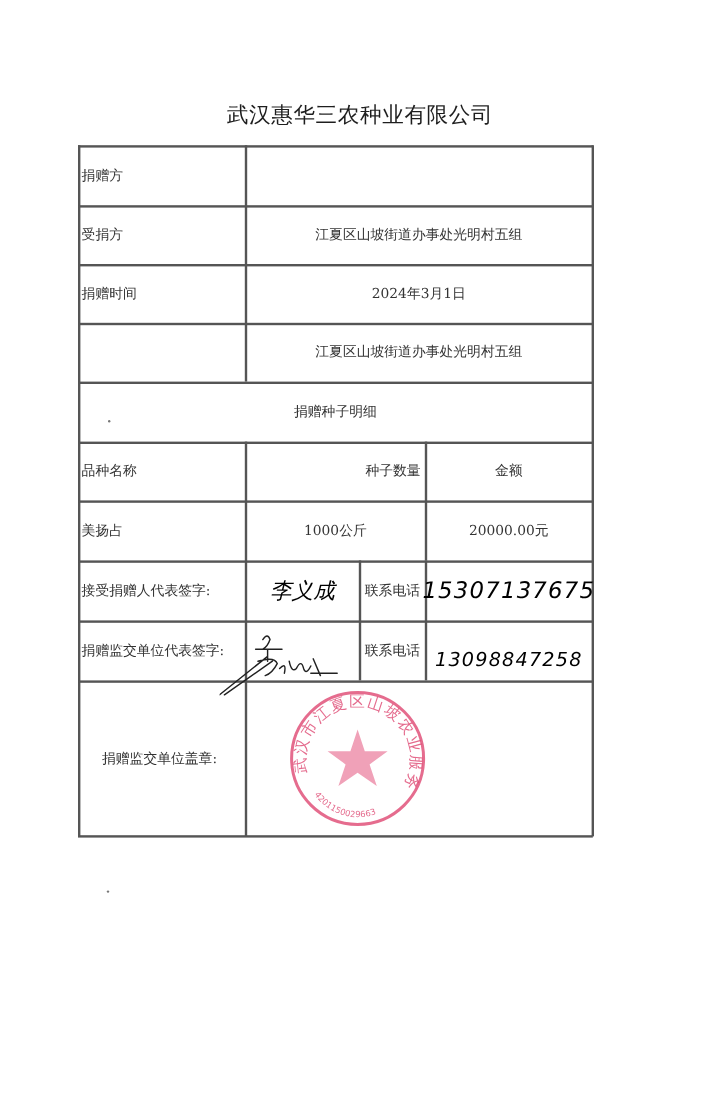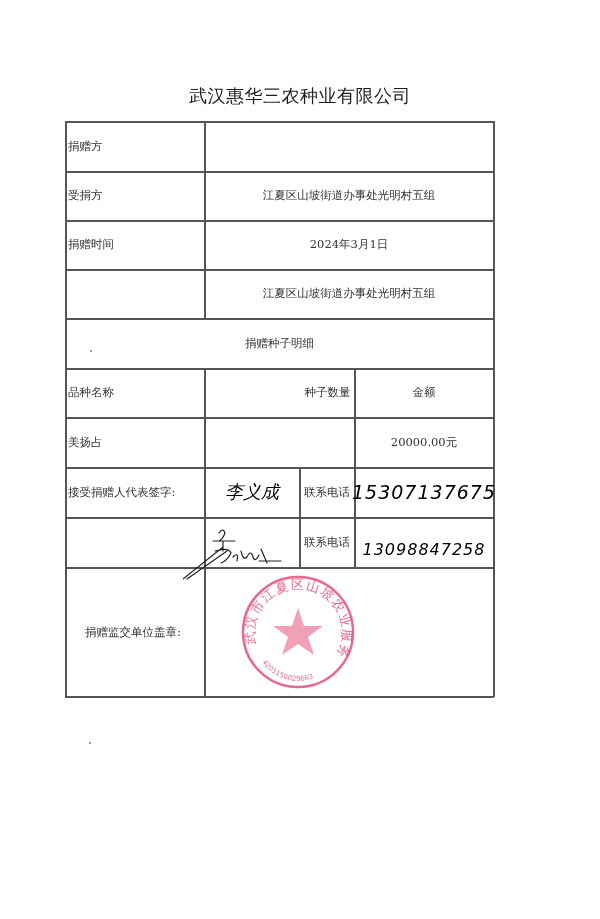--- a/index.html
+++ b/index.html
@@ -58,27 +58,29 @@
   <div class="cell center" style="left:140px;top:148px;width:288px;height:49px;">江夏区山坡街道办事处光明村五组</div>
 
   <div class="cell center" style="left:0;top:197px;width:429px;height:50px;">捐赠种子明细</div>
   <div class="dot" style="left:25px;top:229px;"></div>
 
   <div class="cell left" style="left:0;top:247px;width:136px;height:49px;">品种名称</div>
   <div class="cell center" style="left:140px;top:247px;width:149px;height:49px;padding-left:48px;">种子数量</div>
   <div class="cell center" style="left:290px;top:247px;width:138px;height:49px;">金额</div>
 
   <div class="cell left" style="left:0;top:296px;width:136px;height:50px;">美扬占</div>
+  <div class="cell center" style="left:140px;top:296px;width:149px;height:50px;">1000公斤</div>
   <div class="cell center" style="left:290px;top:296px;width:138px;height:50px;">20000.00元</div>
 
   <div class="cell left" style="left:0;top:346px;width:136px;height:50px;">接受捐赠人代表签字:</div>
   <div class="cell center hand" style="left:140px;top:346px;width:94px;height:50px;font-size:18px;">李义成</div>
   <div class="cell center" style="left:235px;top:346px;width:54px;height:50px;">联系电话</div>
   <div class="cell center hand" style="left:290px;top:346px;width:138px;height:50px;font-size:19px;letter-spacing:1px;">15307137675</div>
 
+  <div class="cell left" style="left:0;top:396px;width:136px;height:50px;">捐赠监交单位代表签字:</div>
   <div style="position:absolute;left:118px;top:400px;width:116px;height:62px;">
     <svg width="116" height="62" viewBox="0 0 116 62">
       <path d="M36 12 q4 -6 6 0 q-2 6 -6 8 M30 20 h22 M40 20 v10 M32 30 q14 -4 16 2 q-4 8 -10 10 M0 58 L40 26 M4 58 L44 30 M50 36 q6 -6 4 4 M58 30 q2 10 6 6 q4 -8 6 0 q2 6 6 -2 M78 28 l6 14 M76 40 h22" fill="none" stroke="#222" stroke-width="1.2" stroke-linecap="round"></path>
     </svg>
   </div>
   <div class="cell center" style="left:235px;top:396px;width:54px;height:50px;">联系电话</div>
   <div class="cell center hand" style="left:290px;top:396px;width:138px;height:64px;font-size:16px;letter-spacing:1px;">13098847258</div>
 
   <div class="cell left" style="left:0;top:446px;width:136px;height:130px;padding-left:20px;">捐赠监交单位盖章:</div>
 </div>

